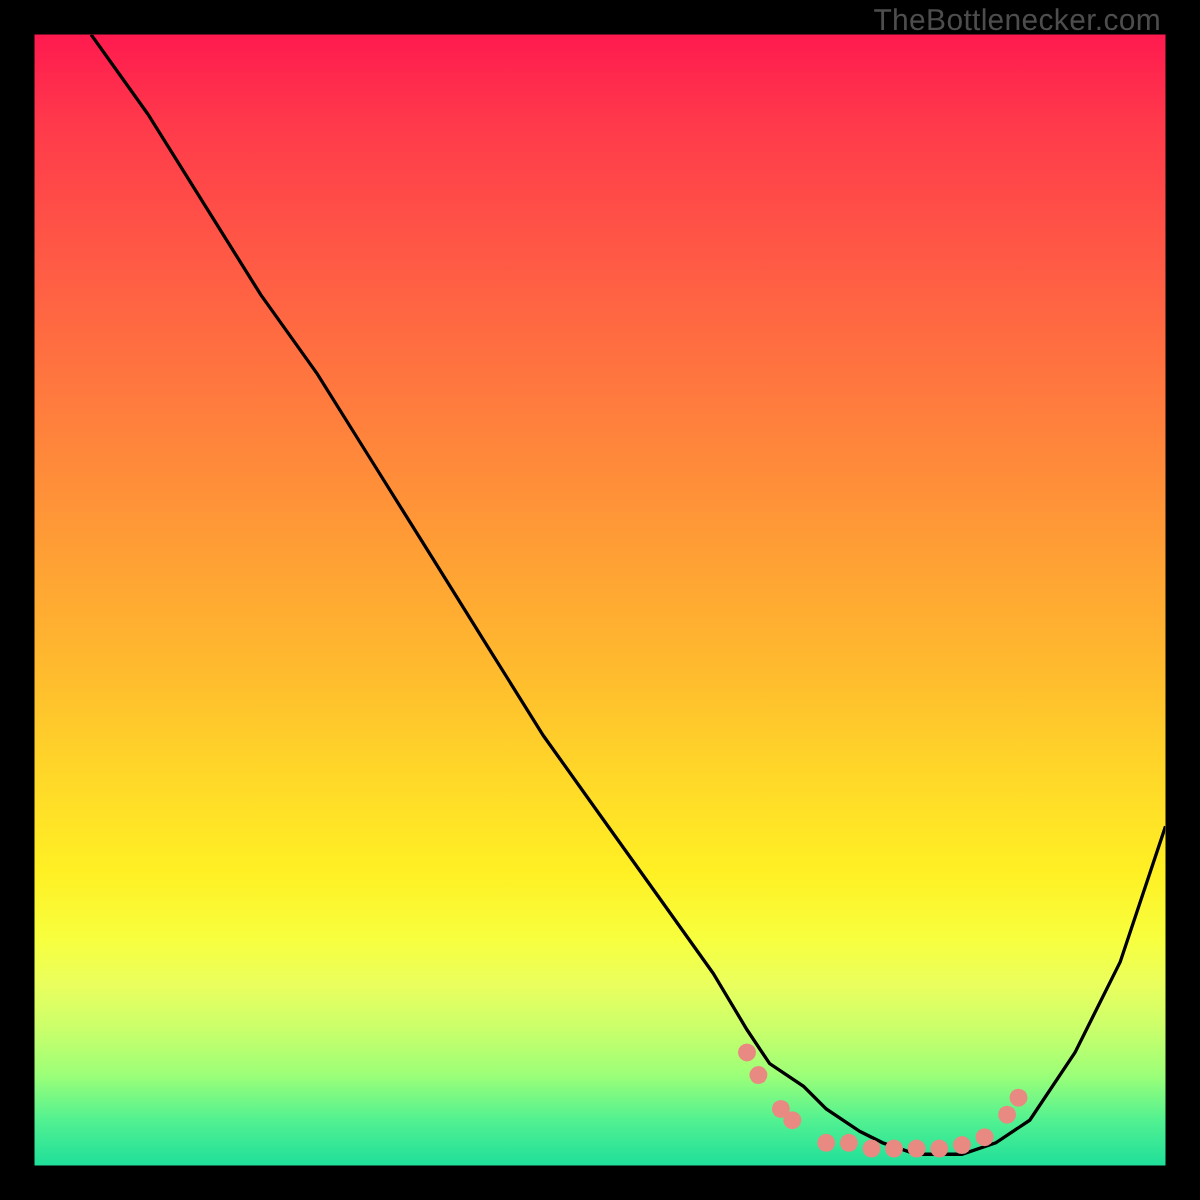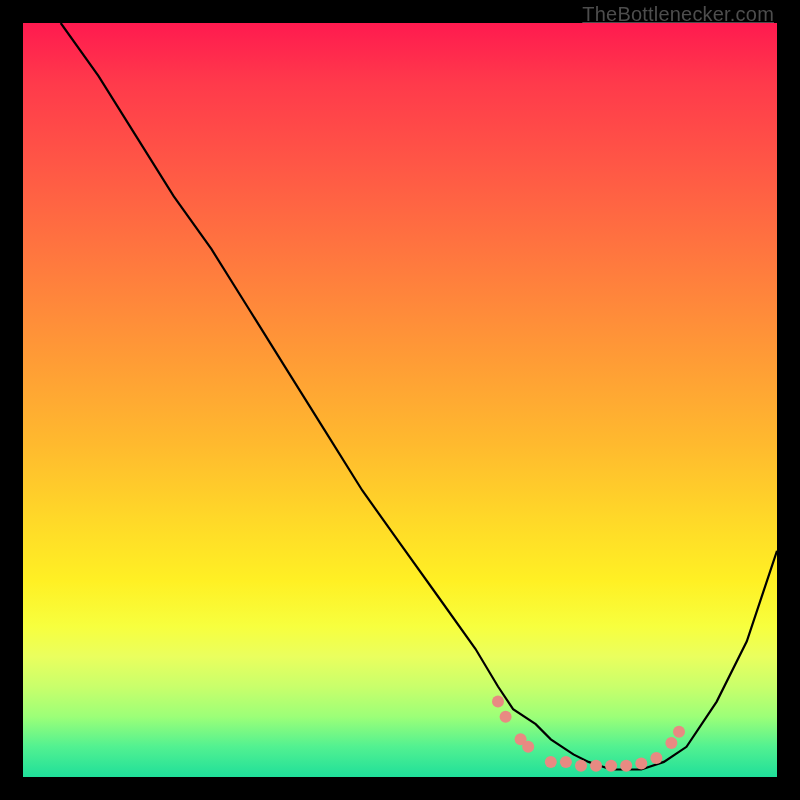--- a/index.html
+++ b/index.html
@@ -53,21 +53,20 @@
     stroke-width: 2.2;
   }
   .branding {
     position: absolute;
     top: 3px;
     right: 26px;
     font-size: 20px;
     color: #4d4d4d;
     font-weight: 500;
     letter-spacing: 0.2px;
-    text-decoration: underline;
   }
 </style>
 </head>
 <body>
 
 <div class="branding">TheBottlenecker.com</div>
 
 <div class="figure">
   <div class="bg-gradient"></div>
   <svg class="curve-svg" viewBox="0 0 754 754" preserveAspectRatio="none">

